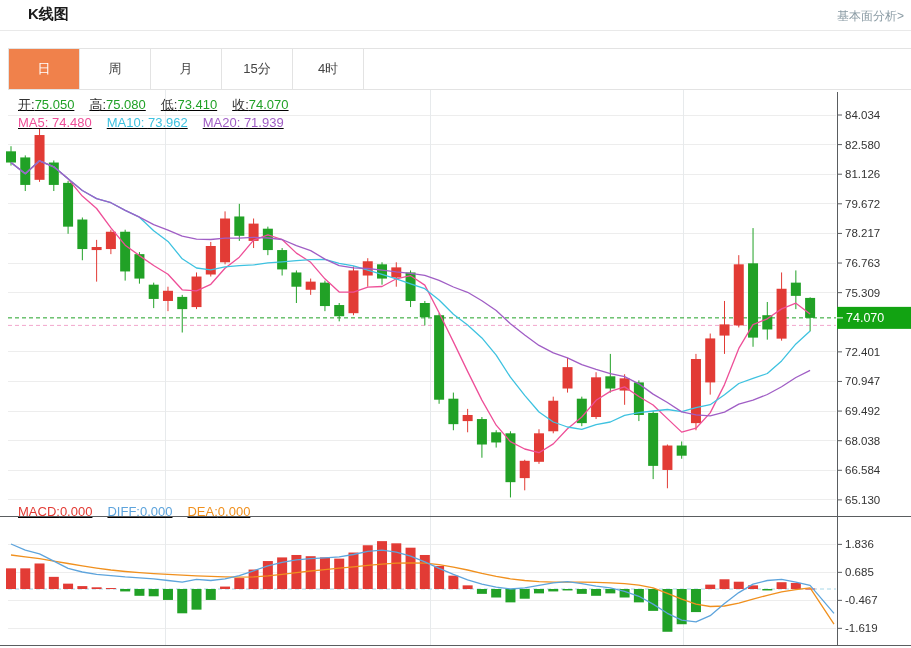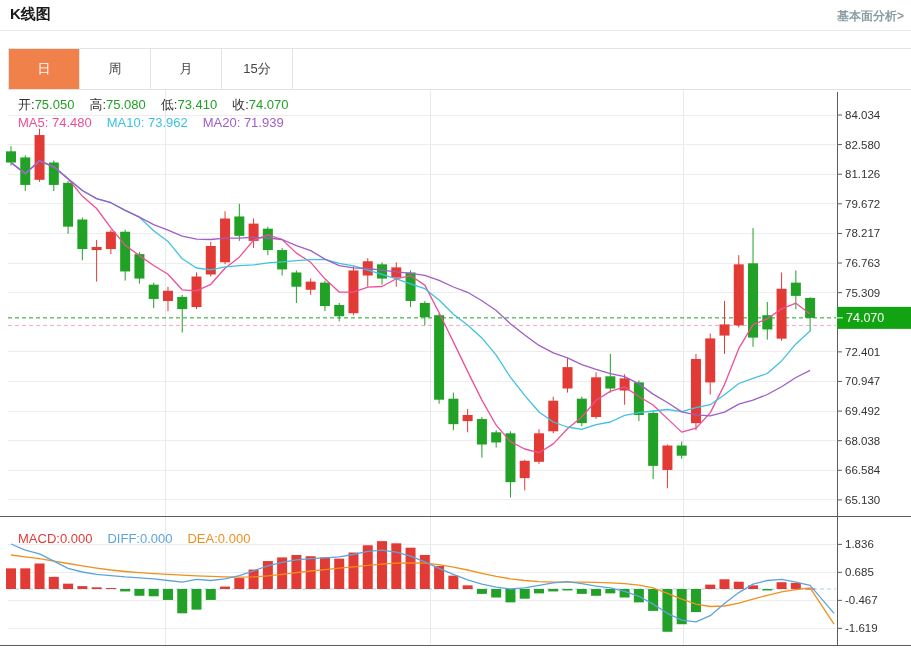--- a/index.html
+++ b/index.html
@@ -1,47 +1,48 @@
 <!DOCTYPE html>
 <html><head>
 <meta charset="utf-8">
 <style>
   html,body{margin:0;padding:0;}
   body{
     width:911px;height:648px;position:relative;background:#fff;overflow:hidden;
     font-family:"Liberation Sans","DejaVu Sans",sans-serif;
   }
-  .page-title{position:absolute;top:5px;left:10px;font-size:15px;font-weight:bold;color:#1a1a1a;}
-  .fund-link{position:absolute;top:8px;right:7px;font-size:12px;color:#8a9ba4;text-decoration:none;cursor:pointer;font-weight:bold;}
+  .page-title{position:absolute;top:5px;left:28px;font-size:15px;font-weight:bold;color:#1a1a1a;}
+  .fund-link{position:absolute;top:8px;right:7px;font-size:12px;color:#8a9ba4;text-decoration:none;cursor:pointer;}
   .top-divider{position:absolute;top:30px;left:0;width:911px;height:0;border-top:1px solid #e9e9e9;}
   .tabs{position:absolute;top:48px;left:8px;right:0;height:40px;display:flex;
         border-top:1px solid #e3e3e3;border-bottom:1px solid #e3e3e3;border-left:1px solid #e3e3e3;background:#fff;}
   .tab{width:70px;line-height:40px;text-align:center;font-size:13px;color:#444;
        border-right:1px solid #e3e3e3;cursor:pointer;user-select:none;}
   .tab.active{background:#f0814b;color:#fff;}
   .tab-filler{flex:1;}
   .legend-row{position:absolute;font-size:13px;white-space:nowrap;z-index:5;}
   #ohlc-row{top:96px;left:18px;}
   #ma-row{top:115px;left:18px;}
-  #macd-row{top:531px;left:18px;text-align:center;}
-  .legend-item{margin-right:15px;}
+  #macd-row{top:504px;left:18px;text-align:center;}
+  .legend-item{margin-right:15px;text-decoration:underline;}
   #chart{position:absolute;top:90px;left:0;}
 </style>
 </head>
 <body>
 
 <div class="page-title">K线图</div>
 <a class="fund-link">基本面分析&gt;</a>
 <div class="top-divider"></div>
 
 <nav class="tabs" id="tabs">
     <div class="tab active">日</div>
     <div class="tab">周</div>
     <div class="tab">月</div>
     <div class="tab">15分</div>
+    <div class="tab">4时</div>
     <div class="tab-filler"></div>
   </nav>
 
 <div class="legend-row" id="ohlc-row"><span class="legend-item"><span style="color: rgb(51, 51, 51);">开:</span><span style="color: rgb(33, 161, 38);">75.050</span></span><span class="legend-item"><span style="color: rgb(51, 51, 51);">高:</span><span style="color: rgb(33, 161, 38);">75.080</span></span><span class="legend-item"><span style="color: rgb(51, 51, 51);">低:</span><span style="color: rgb(33, 161, 38);">73.410</span></span><span class="legend-item"><span style="color: rgb(51, 51, 51);">收:</span><span style="color: rgb(33, 161, 38);">74.070</span></span></div>
 <div class="legend-row" id="ma-row"><span class="legend-item"><span style="color: rgb(238, 79, 152);">MA5: </span><span style="color: rgb(238, 79, 152);">74.480</span></span><span class="legend-item"><span style="color: rgb(62, 194, 224);">MA10: </span><span style="color: rgb(62, 194, 224);">73.962</span></span><span class="legend-item"><span style="color: rgb(160, 94, 197);">MA20: </span><span style="color: rgb(160, 94, 197);">71.939</span></span></div>
 <div class="legend-row" id="macd-row"><span class="legend-item"><span style="color: rgb(226, 59, 53);">MACD:</span><span style="color: rgb(226, 59, 53);">0.000</span></span><span class="legend-item"><span style="color: rgb(94, 164, 220);">DIFF:</span><span style="color: rgb(94, 164, 220);">0.000</span></span><span class="legend-item"><span style="color: rgb(240, 144, 30);">DEA:</span><span style="color: rgb(240, 144, 30);">0.000</span></span></div>
 
 <svg id="chart" width="911" height="558" viewBox="0 0 911 558">
     <g>
       <line x1="8" y1="25" x2="836" y2="25" stroke="#ededed" stroke-width="1" shape-rendering="crispEdges"></line>

